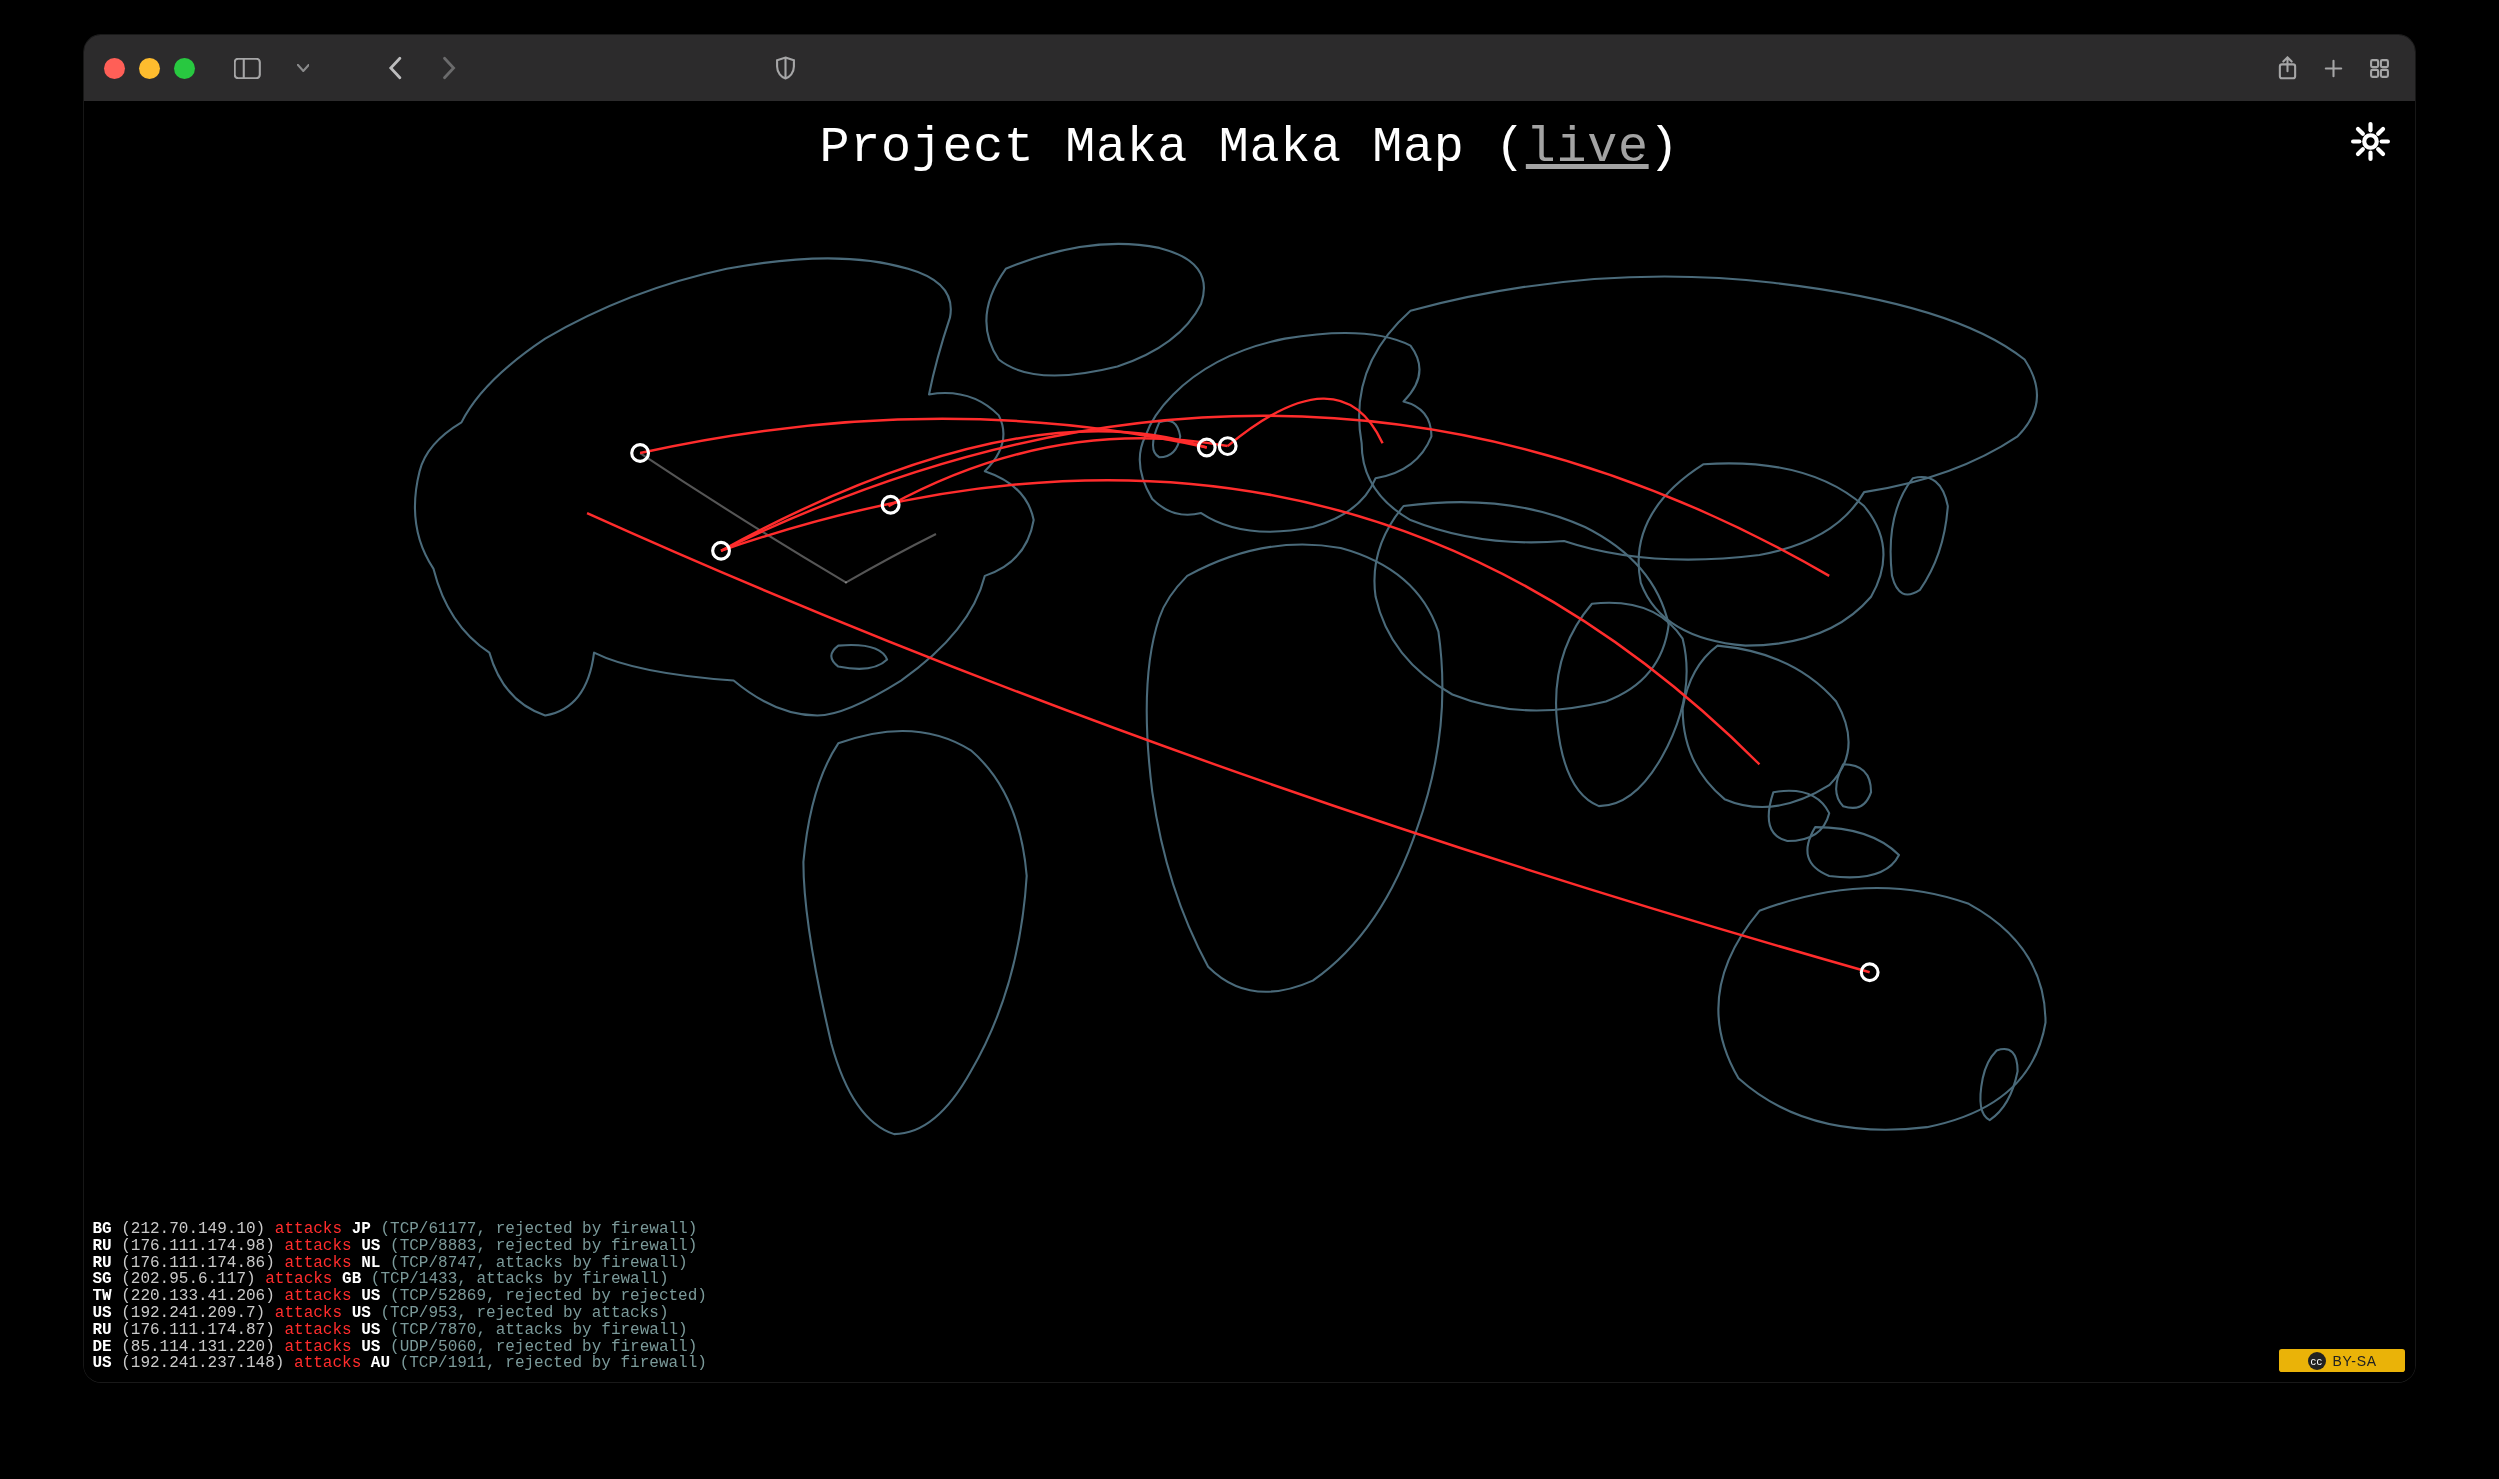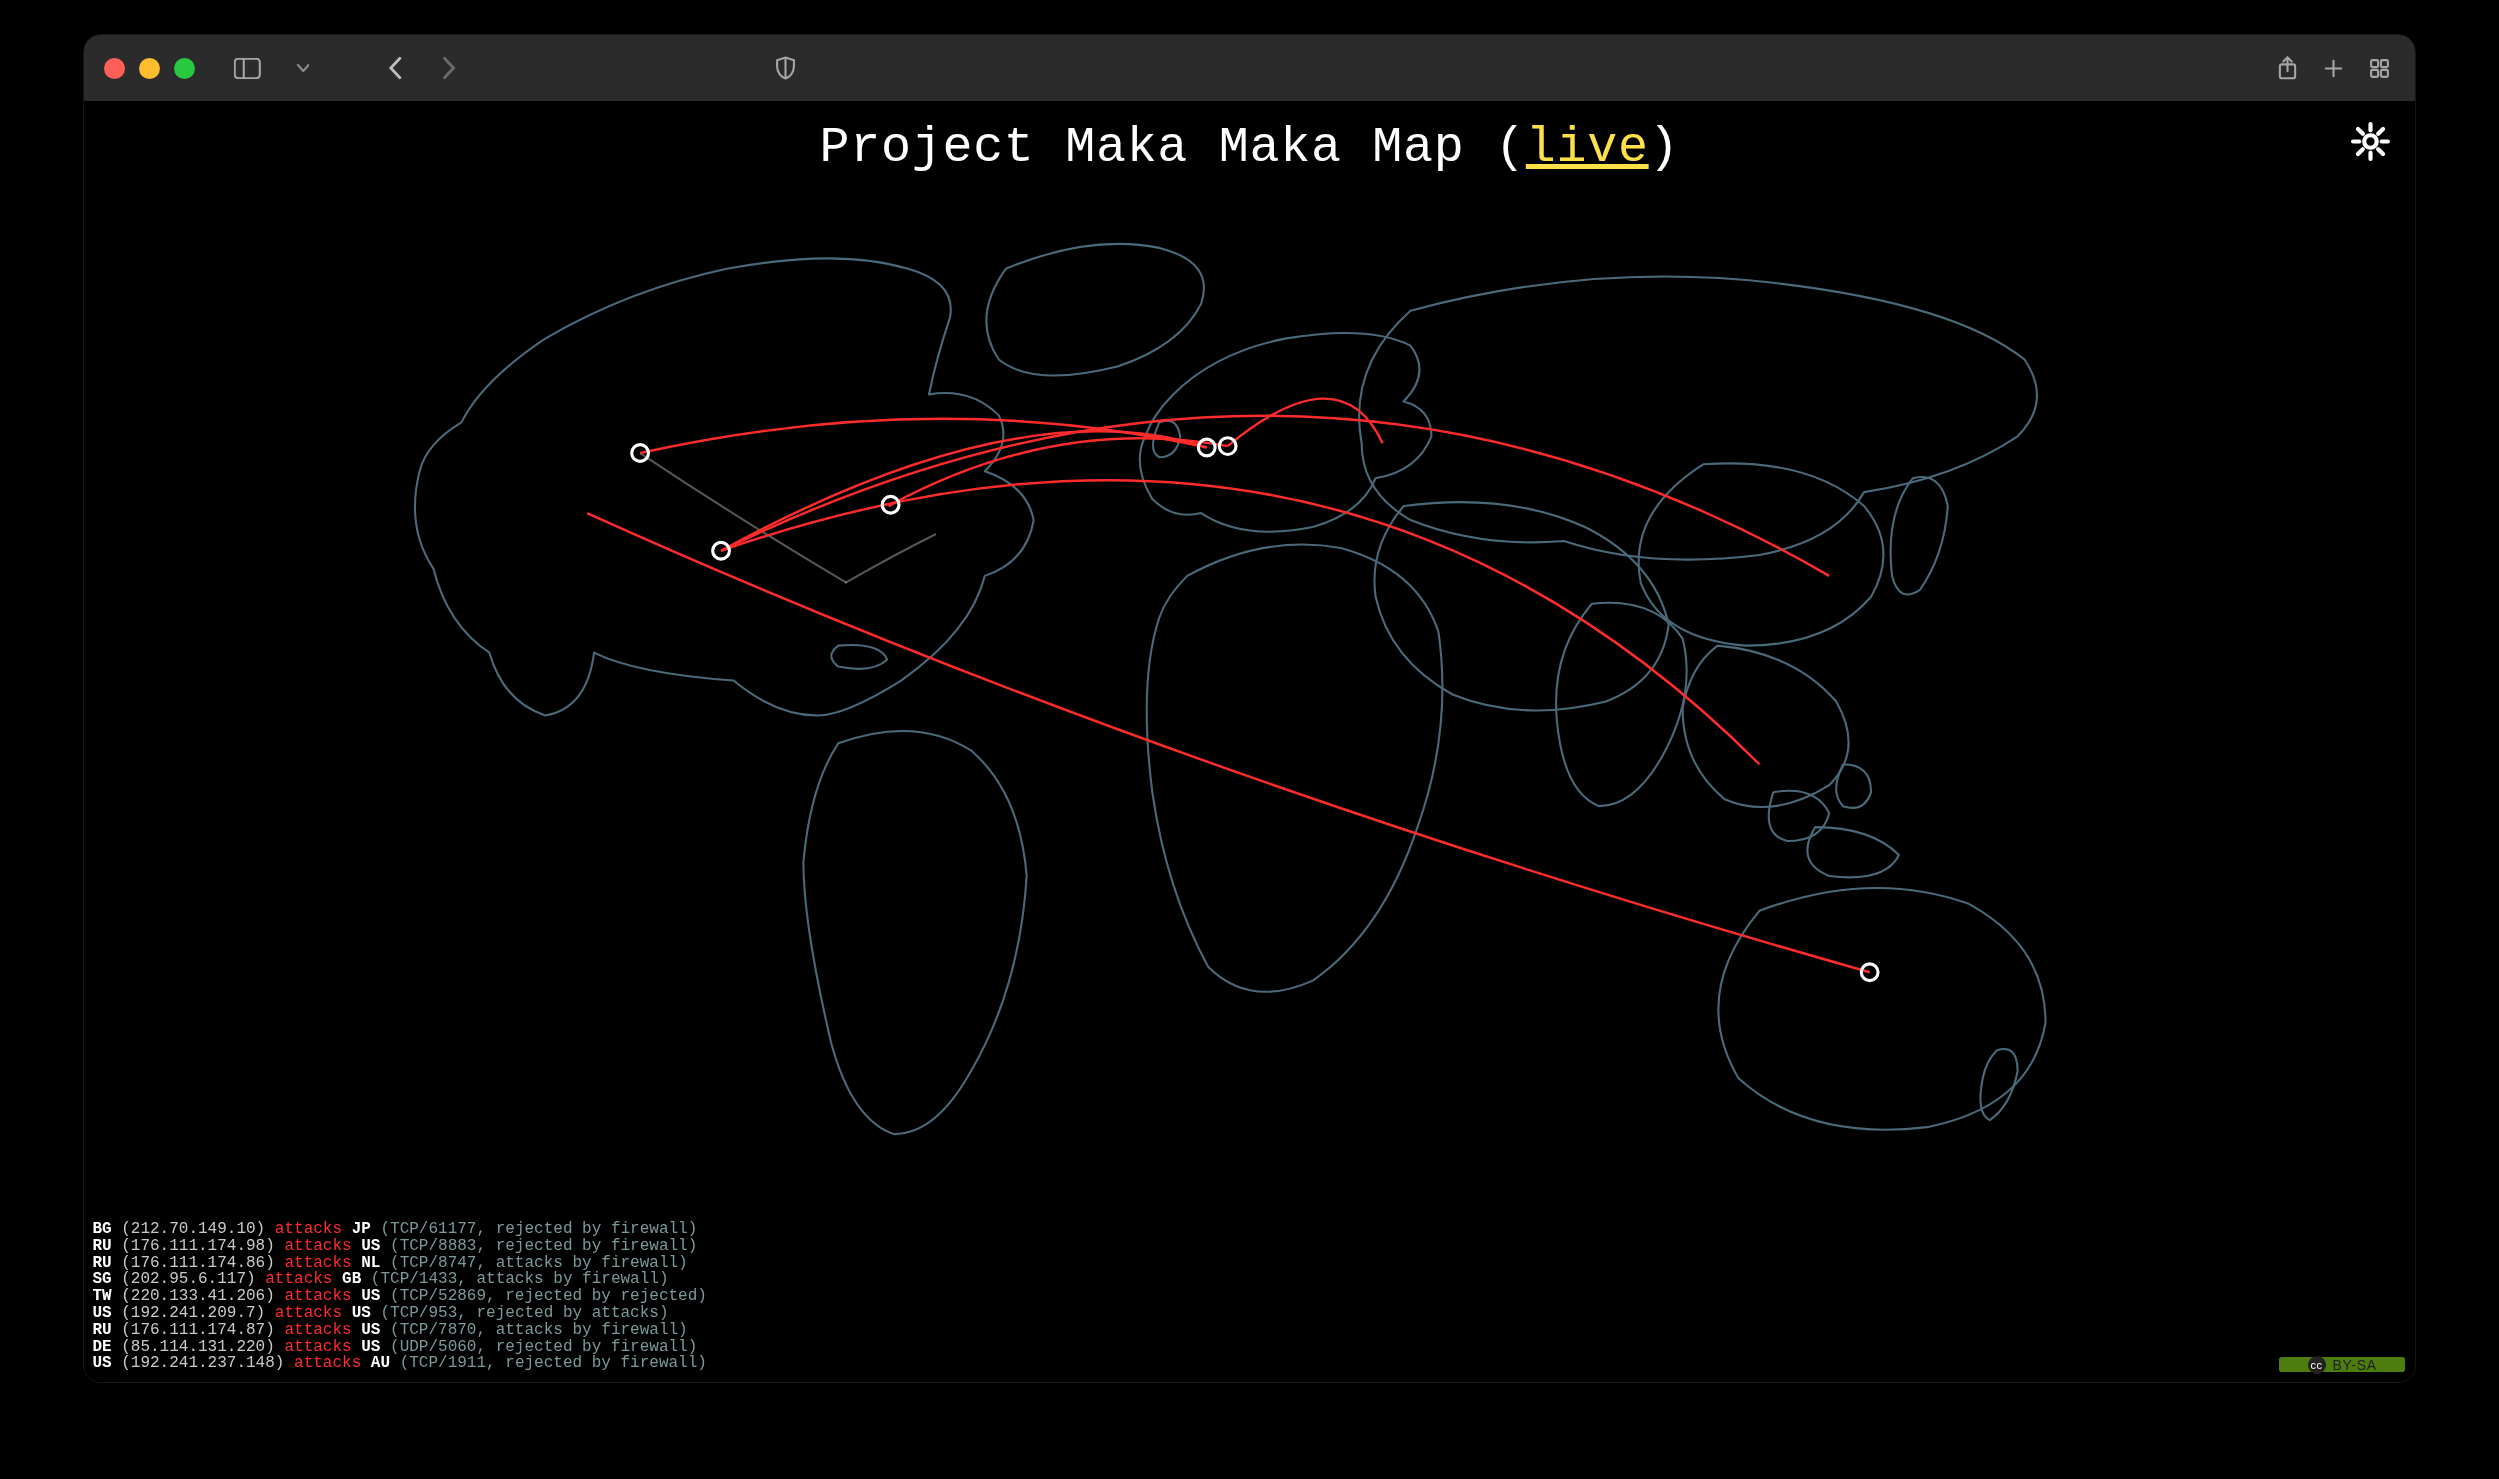--- a/index.html
+++ b/index.html
@@ -42,21 +42,21 @@
     }
     .addr .reload{position:absolute;right:16.7px;color:#c9c9ca;}
     .spacer{flex:0 0 265px;}
     .right-tools{display:flex;gap:12.6px;margin-left:auto;}
     
     .page{position:absolute;inset:66px 0 0 0;background:#000;}
     .title{
       position:absolute;top:18px;left:0;right:0;text-align:center;
       font-size:50px;color:#fff;letter-spacing:0.7px;
     }
-    .title .live{color:#fde047;text-decoration:underline;}
+    .title .live{color:#a3a3a3;text-decoration:underline;}
     .gear{
       position:absolute;top:21px;right:25px;color:#fff;
     }
     .mapwrap{
       position:absolute;top:112px;left:50%;transform:translateX(-50%);
       width:1717px;height:963px;
     }
     .mapwrap svg{width:100%;height:100%;}
     .world path{fill:none;stroke:#4a6a7a;stroke-width:3;stroke-linejoin:round;stroke-linecap:round;}
     .attacks path{fill:none;stroke:#ff2c2c;stroke-width:3.5;}
@@ -68,21 +68,21 @@
       font-size:16px;line-height:1.05;margin-top:32px;
     }
     .log .row span{white-space:pre;}
     .cty{color:#fff;font-weight:bold;}
     .ip{color:#c9c9c9;}
     .atk{color:#ff2c2c;}
     .dst{color:#fff;font-weight:bold;}
     .det{color:#8aa;opacity:.9;}
     .cc-badge{
       position:absolute;right:9.8px;bottom:9.8px;
-      width:126px;height:15px;background:#4d7c0f;border-radius:2.8px;
+      width:126px;height:23px;background:#eab308;border-radius:2.8px;
       color:#222;font-size:14px;display:flex;align-items:center;justify-content:center;
       font-family:Helvetica,Arial,sans-serif;letter-spacing:0.7px;
     }
     .cc-badge .cc{background:#222;color:#fff;border-radius:50%;width:18px;height:18px;
       display:inline-flex;align-items:center;justify-content:center;margin-right:7px;font-size:11px;}
   </style>
 </head>
 <body>
 
 <div class="window">

